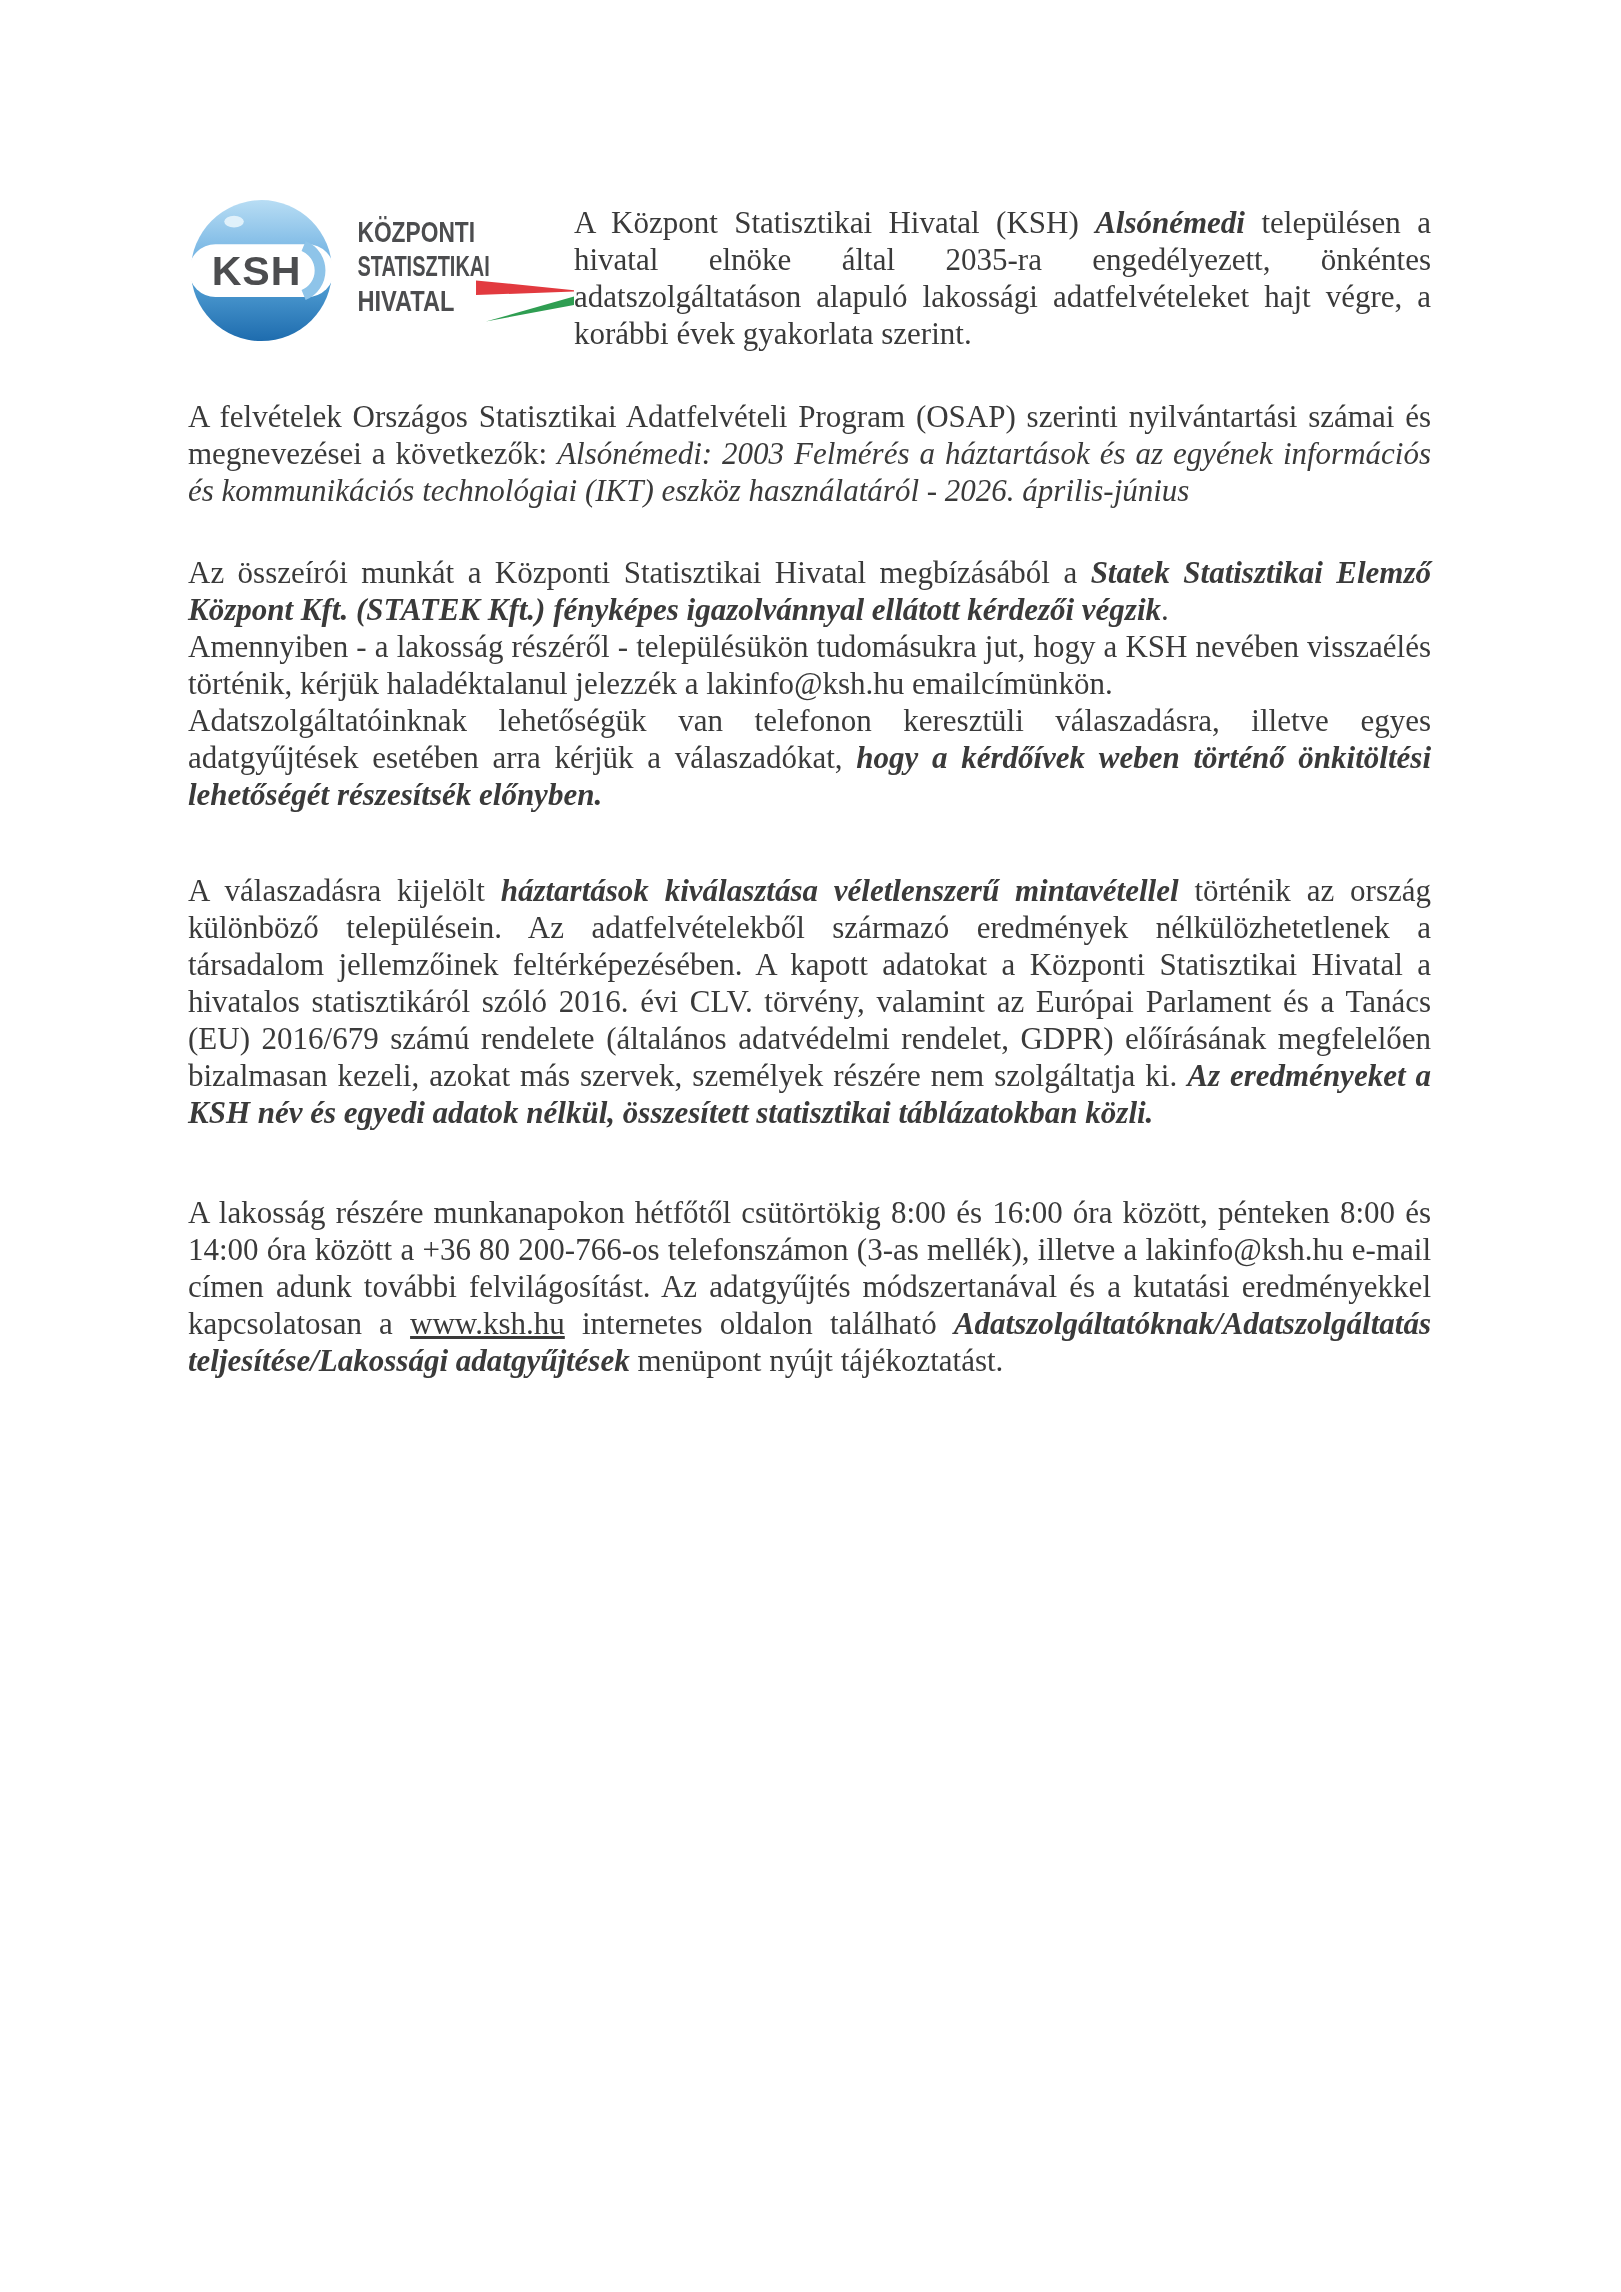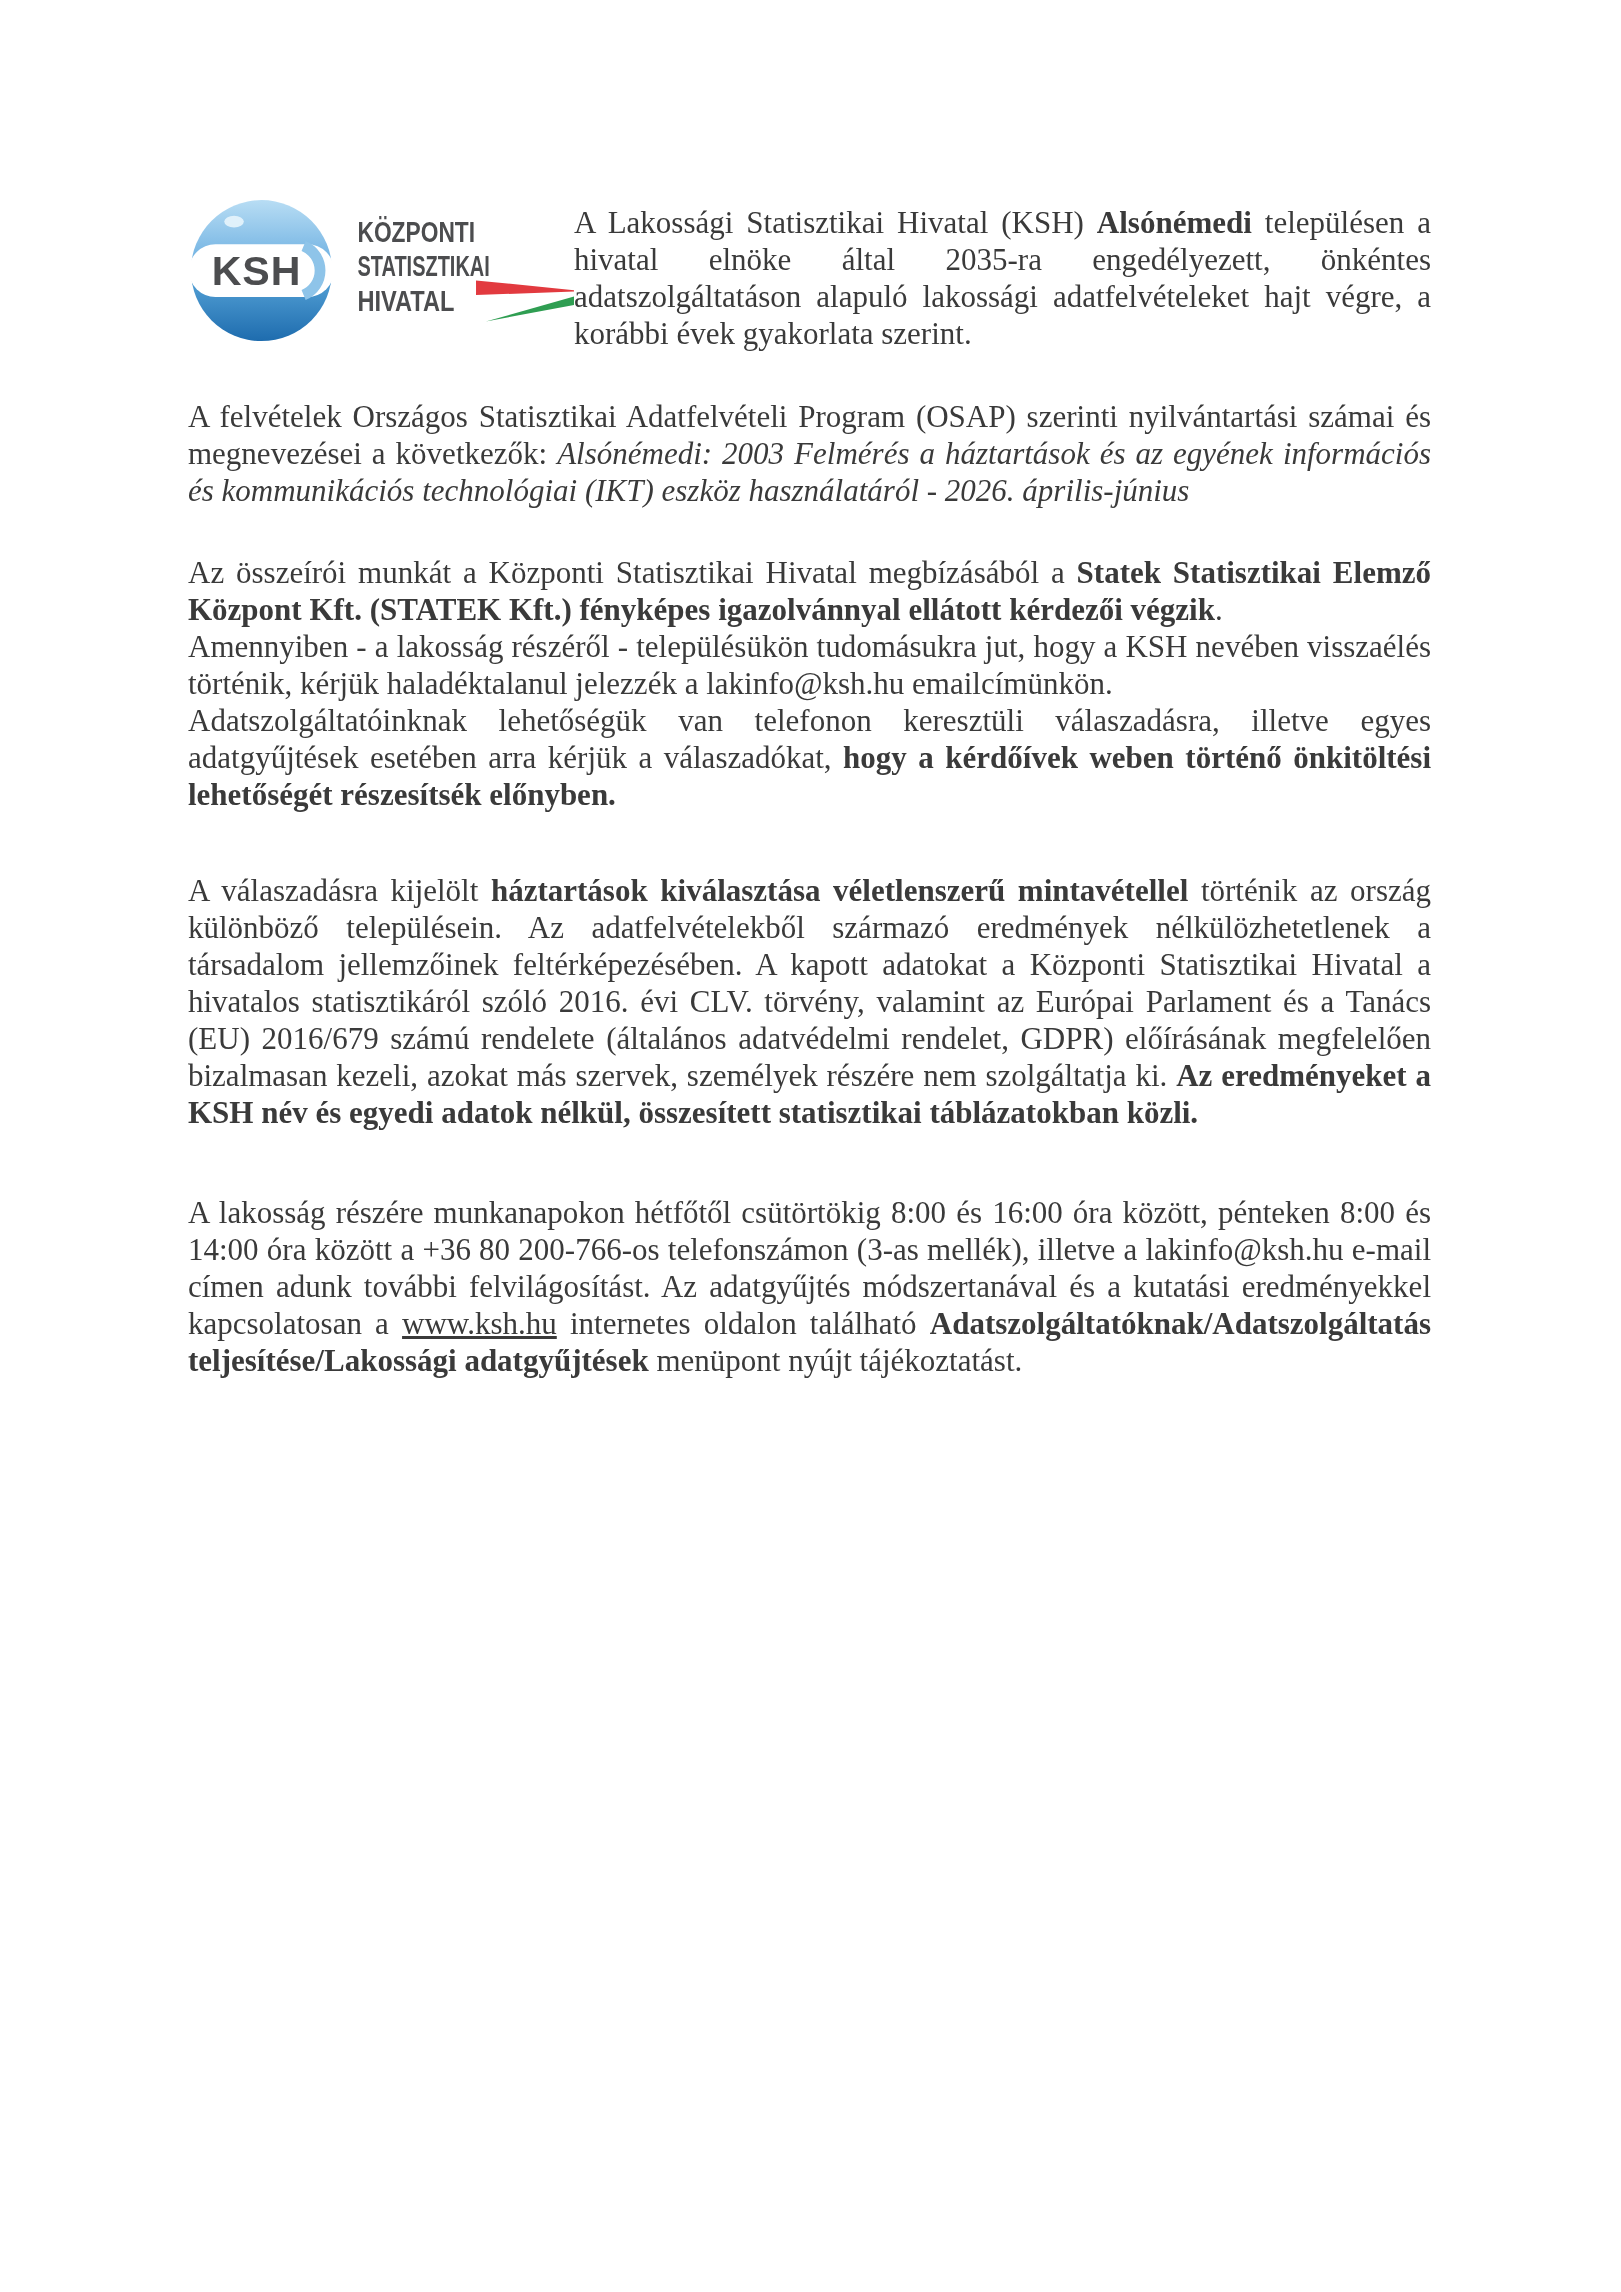--- a/index.html
+++ b/index.html
@@ -22,21 +22,21 @@
     font-size:31px;
     line-height:37px;
     text-align:justify;
     margin:0;
   }
   .intro { width:857px; padding-top:7.8px; }
   .p-osap { margin-top:45px; }
   .p-interviewers { margin-top:45px; }
   .p-sampling { margin-top:59px; }
   .p-contact { margin-top:63px; }
-  .b { font-weight:bold; }
+  .b { font-weight:bold;font-style:italic; }
   .i { font-style:italic; }
   .u { }
   a { color:inherit; text-decoration:underline; cursor:pointer; }
   .logo-svg { display:block; }
 </style>
 </head>
 <body>
 
 <div class="content">
 
@@ -67,21 +67,21 @@
           <text x="173" y="117" textLength="99" lengthAdjust="spacingAndGlyphs">HIVATAL</text>
         </g>
 
         <g>
           <polygon points="294,86 403,97 294,101" fill="#e23a3f"></polygon>
           <polygon points="403,100 405,109 304,128" fill="#2f9e52"></polygon>
         </g>
       </svg>
     </div>
 
-    <p class="para intro"><span>A Lakossági Statisztikai Hivatal (KSH) </span><span class="b">Alsónémedi</span><span> településen a hivatal elnöke által 2035-ra engedélyezett, önkéntes adatszolgáltatáson alapuló lakossági adatfelvételeket hajt végre, a korábbi évek gyakorlata szerint.</span></p>
+    <p class="para intro"><span>A Központ Statisztikai Hivatal (KSH) </span><span class="b">Alsónémedi</span><span> településen a hivatal elnöke által 2035-ra engedélyezett, önkéntes adatszolgáltatáson alapuló lakossági adatfelvételeket hajt végre, a korábbi évek gyakorlata szerint.</span></p>
   </div>
 
   <p class="para p-osap"><span>A felvételek Országos Statisztikai Adatfelvételi Program (OSAP) szerinti nyilvántartási számai és megnevezései a következők: </span><span class="i">Alsónémedi: 2003 Felmérés a háztartások és az egyének információs és kommunikációs technológiai (IKT) eszköz használatáról - 2026. április-június</span></p>
 
   <p class="para p-interviewers"><span>Az összeírói munkát a Központi Statisztikai Hivatal megbízásából a </span><span class="b">Statek Statisztikai Elemző Központ Kft. (STATEK Kft.) fényképes igazolvánnyal ellátott kérdezői végzik</span><span>.</span><br><span>Amennyiben - a lakosság részéről - településükön tudomásukra jut, hogy a KSH nevében visszaélés történik, kérjük haladéktalanul jelezzék a lakinfo@ksh.hu emailcímünkön.</span><br><span>Adatszolgáltatóinknak lehetőségük van telefonon keresztüli válaszadásra, illetve egyes adatgyűjtések esetében arra kérjük a válaszadókat, </span><span class="b">hogy a kérdőívek weben történő önkitöltési lehetőségét részesítsék előnyben.</span></p>
 
   <p class="para p-sampling"><span>A válaszadásra kijelölt </span><span class="b">háztartások kiválasztása véletlenszerű mintavétellel</span><span> történik az ország különböző településein. Az adatfelvételekből származó eredmények nélkülözhetetlenek a társadalom jellemzőinek feltérképezésében. A kapott adatokat a Központi Statisztikai Hivatal a hivatalos statisztikáról szóló 2016. évi CLV. törvény, valamint az Európai Parlament és a Tanács (EU) 2016/679 számú rendelete (általános adatvédelmi rendelet, GDPR) előírásának megfelelően bizalmasan kezeli, azokat más szervek, személyek részére nem szolgáltatja ki. </span><span class="b">Az eredményeket a KSH név és egyedi adatok nélkül, összesített statisztikai táblázatokban közli.</span></p>
 
   <p class="para p-contact"><span>A lakosság részére munkanapokon hétfőtől csütörtökig 8:00 és 16:00 óra között, pénteken 8:00 és 14:00 óra között a +36 80 200-766-os telefonszámon (3-as mellék), illetve a lakinfo@ksh.hu e-mail címen adunk további felvilágosítást. Az adatgyűjtés módszertanával és a kutatási eredményekkel kapcsolatosan a </span><a class="u">www.ksh.hu</a><span> internetes oldalon található </span><span class="b">Adatszolgáltatóknak/Adatszolgáltatás teljesítése/Lakossági adatgyűjtések</span><span> menüpont nyújt tájékoztatást.</span></p>
 

